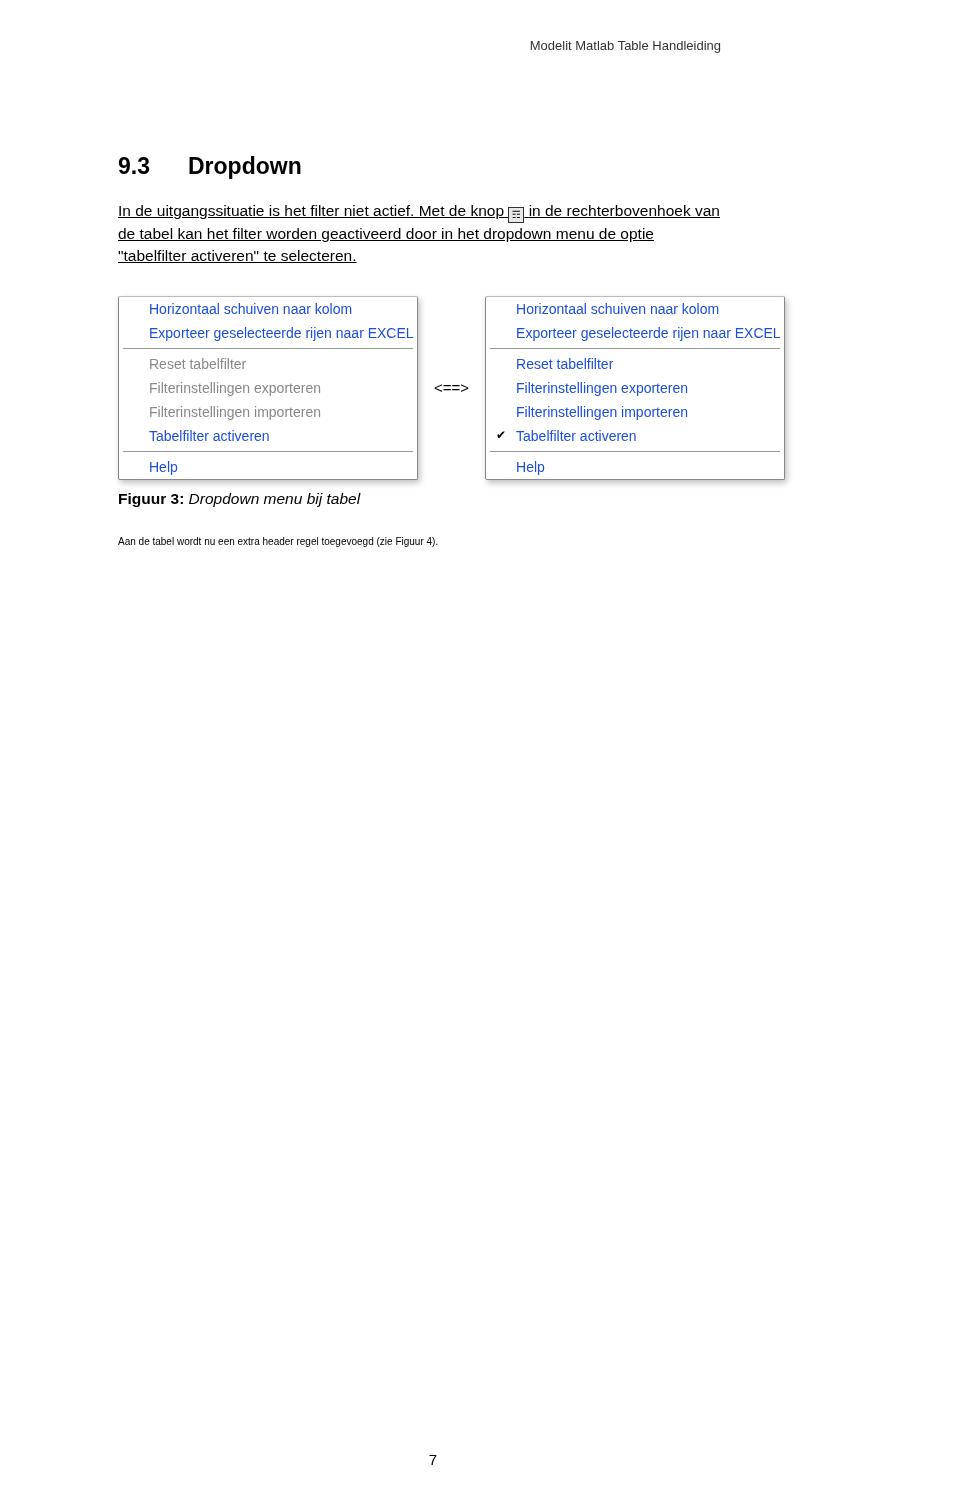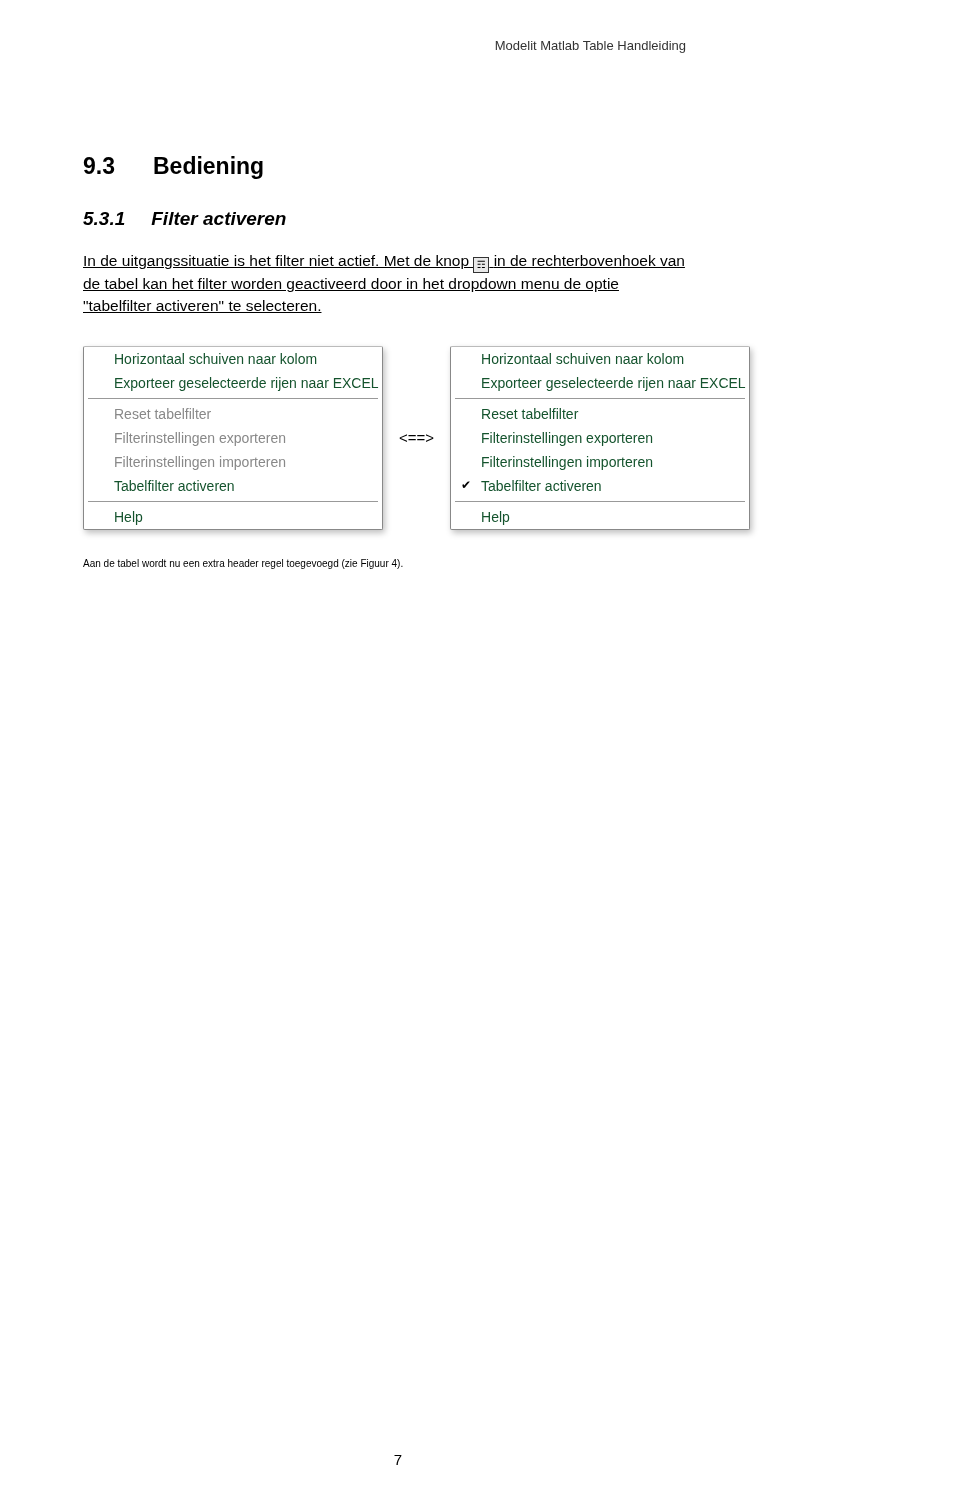--- a/index.html
+++ b/index.html
@@ -9,20 +9,21 @@
     background: #fff;
     font-family: Verdana, Geneva, sans-serif;
     color: #000;
     width: 960px;
   }
   .page {
     width: 796px;
     min-height: 1506px;
     padding: 38px 110px 40px 83px;
     position: relative;
+    margin-left: 35px;
   }
   .header-right {
     position: absolute;
     top: 38px;
     right: 110px;
     font-size: 13px;
     color: #333;
   }
   .section-line {
     margin-top: 115px;
@@ -68,21 +69,21 @@
     background:#fff;
     box-shadow:2px 3px 6px rgba(0,0,0,0.25);
     font-family:Tahoma, Geneva, sans-serif;
     font-size:14px;
     min-width:300px;
   }
   .menu .item{
     padding:4px 18px 4px 30px;
     white-space:nowrap;
     position:relative;
-    color:#14532d;
+    color:#1d4ed8;
   }
   .menu .item.disabled{ color:#888;}
   .menu hr{
     margin:3px 4px;
     border:none;
     border-top:1px solid #999;
   }
   .menu .check::before{
     content:"✔";
     position:absolute;
@@ -116,27 +117,23 @@
 </style>
 </head>
 <body>
 
 <div class="page">
 
   <div class="header-right">Modelit Matlab Table Handleiding</div>
 
   <div class="section-line">
     <span class="section-num">9.3</span>
-    <span class="section-title">Bediening</span>
+    <span class="section-title">Dropdown</span>
   </div>
 
-  <div class="sub-line">
-    <span class="sub-num">5.3.1</span>
-    <span class="sub-title">Filter activeren</span>
-  </div>
 
   <div class="para">
     <span>In de uitgangssituatie is het filter niet actief. Met de knop </span>
     <span class="inline-icon">☶</span>
     <span> in de rechterbovenhoek van de tabel kan het filter worden geactiveerd door in het dropdown menu de optie "tabelfilter activeren" te selecteren.</span>
   </div>
 
   <div class="figrow">
 
     <div class="menu">
@@ -160,18 +157,21 @@
       <div class="item">Reset tabelfilter</div>
       <div class="item">Filterinstellingen exporteren</div>
       <div class="item">Filterinstellingen importeren</div>
       <div class="item check">Tabelfilter activeren</div>
       <hr>
       <div class="item">Help</div>
     </div>
 
   </div>
 
+  <div class="caption">
+    <b>Figuur 3:</b><span class="ital"> Dropdown menu bij tabel</span>
+  </div>
 
   <div class="para2">Aan de tabel wordt nu een extra header regel toegevoegd (zie Figuur 4).</div>
 
   <div class="pagenum">7</div>
 
 </div>
 
 </body></html>

